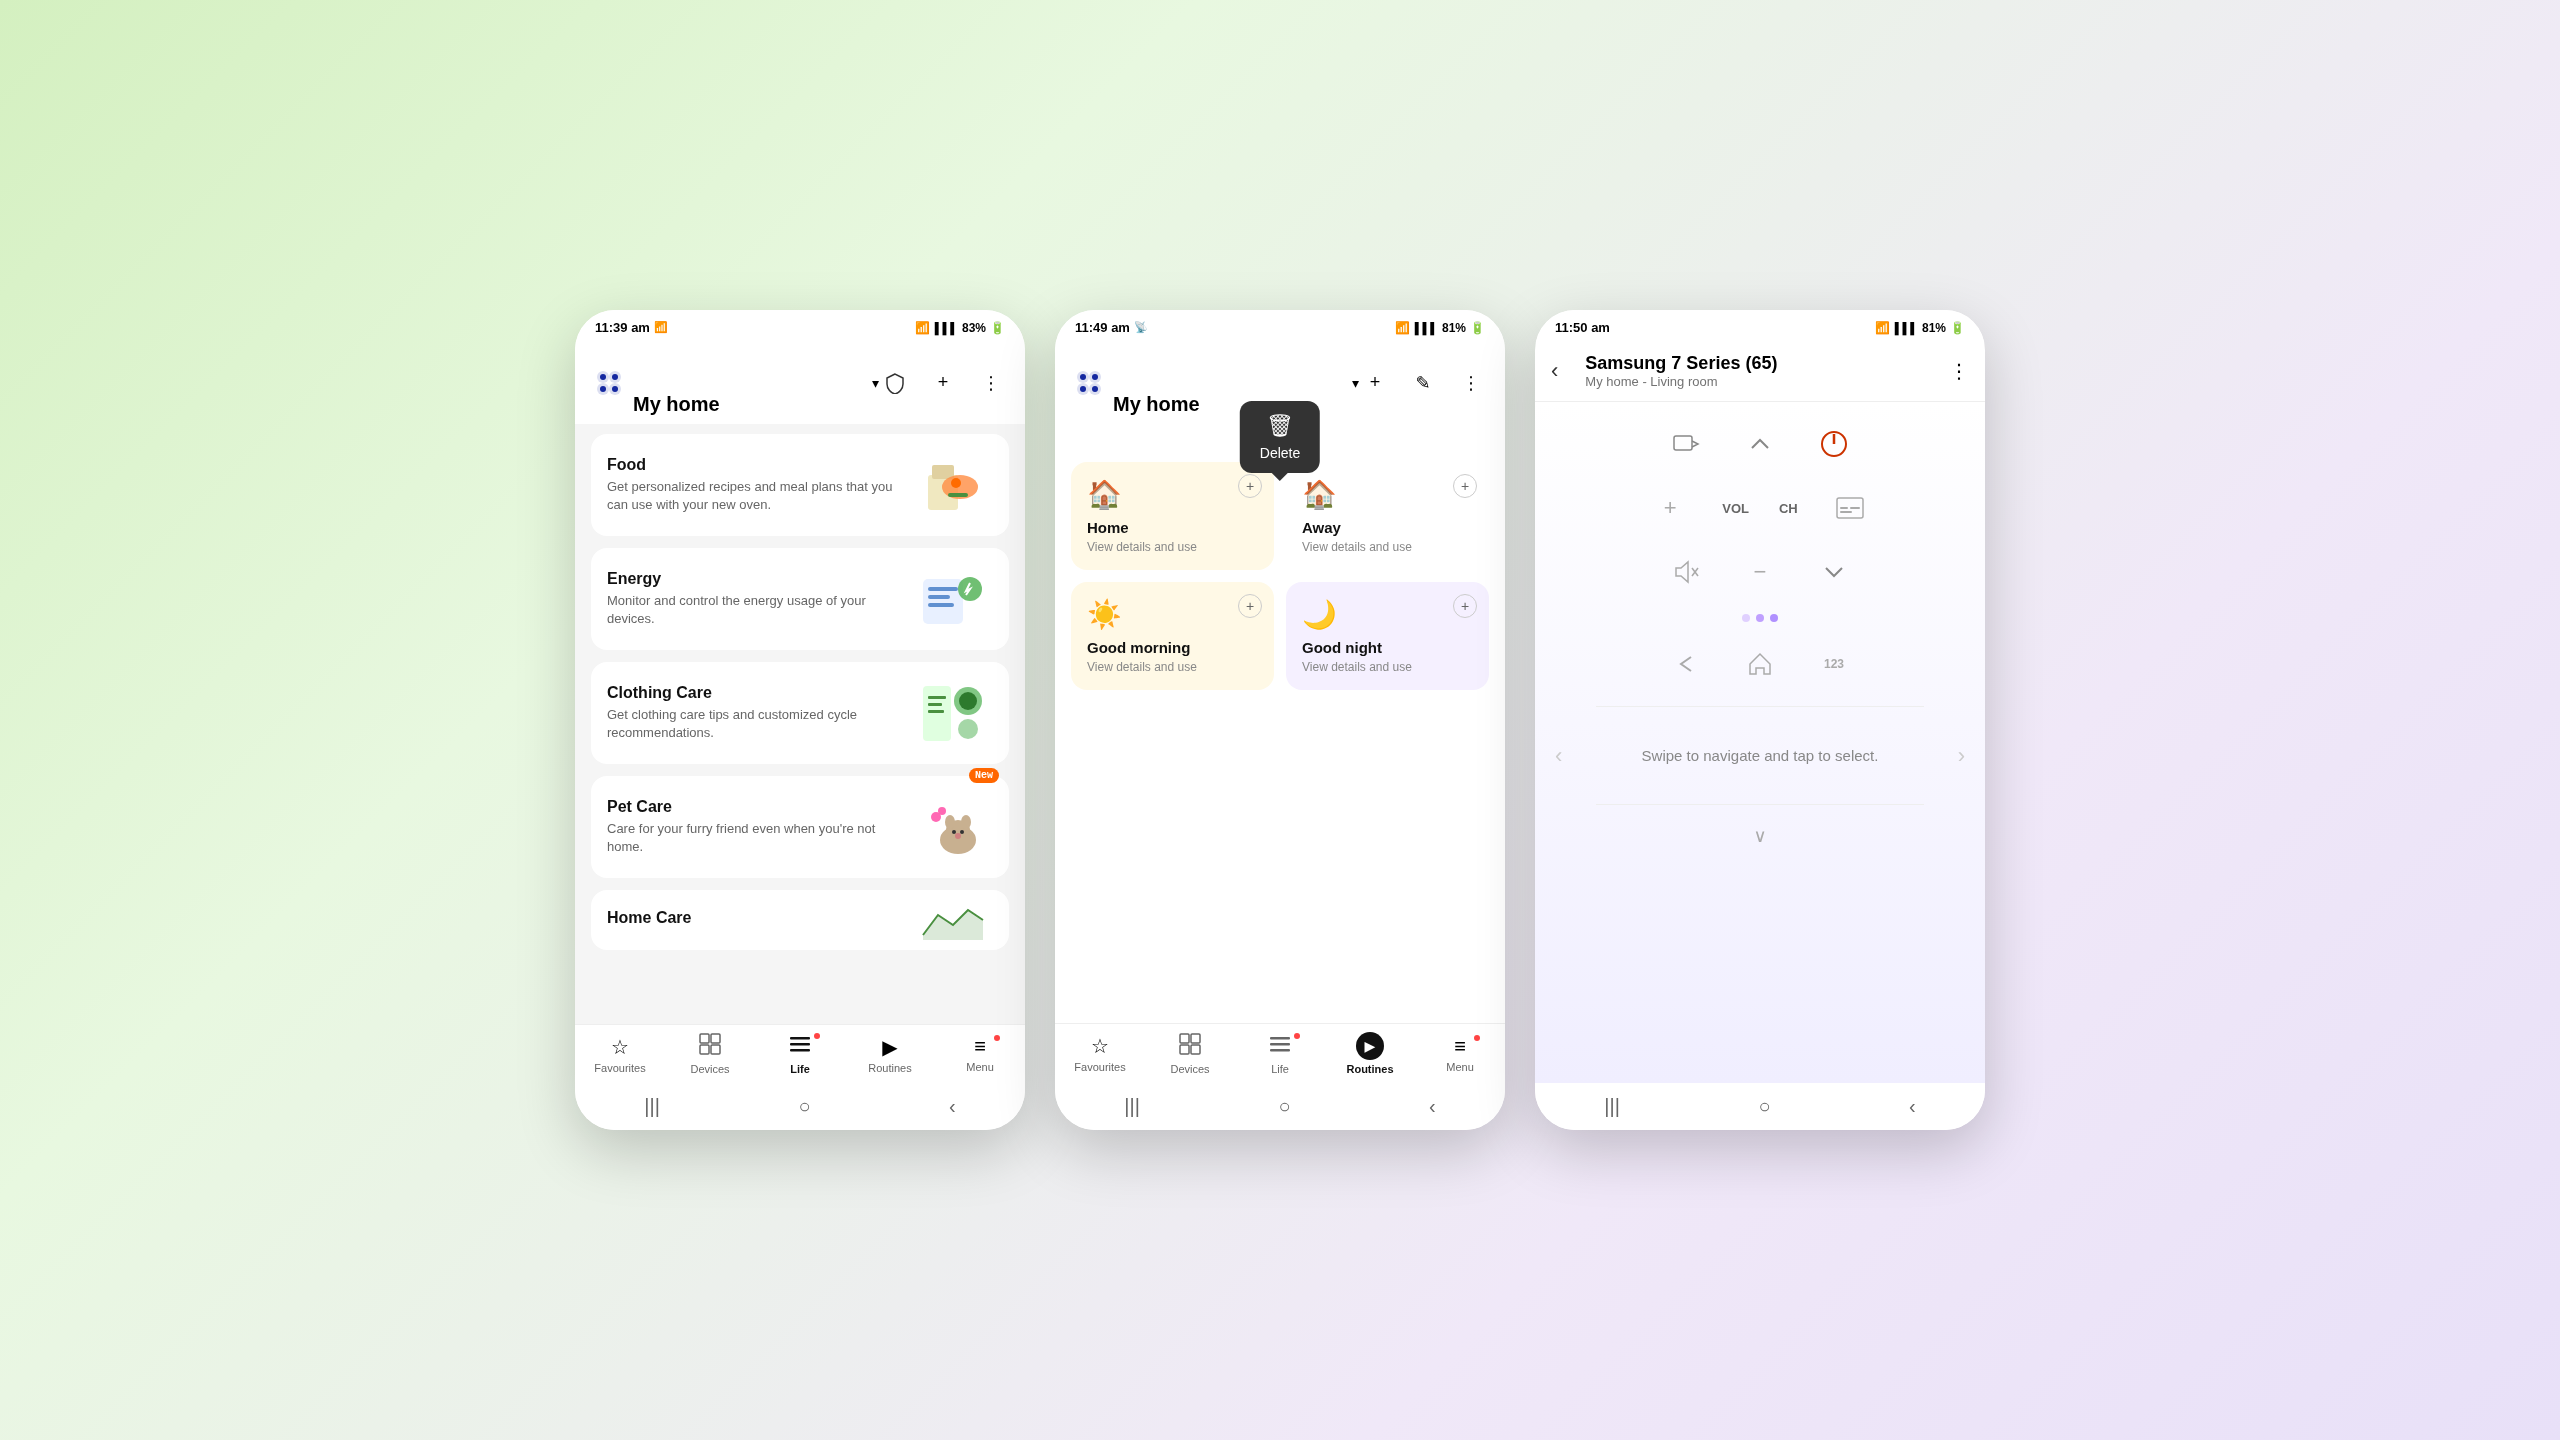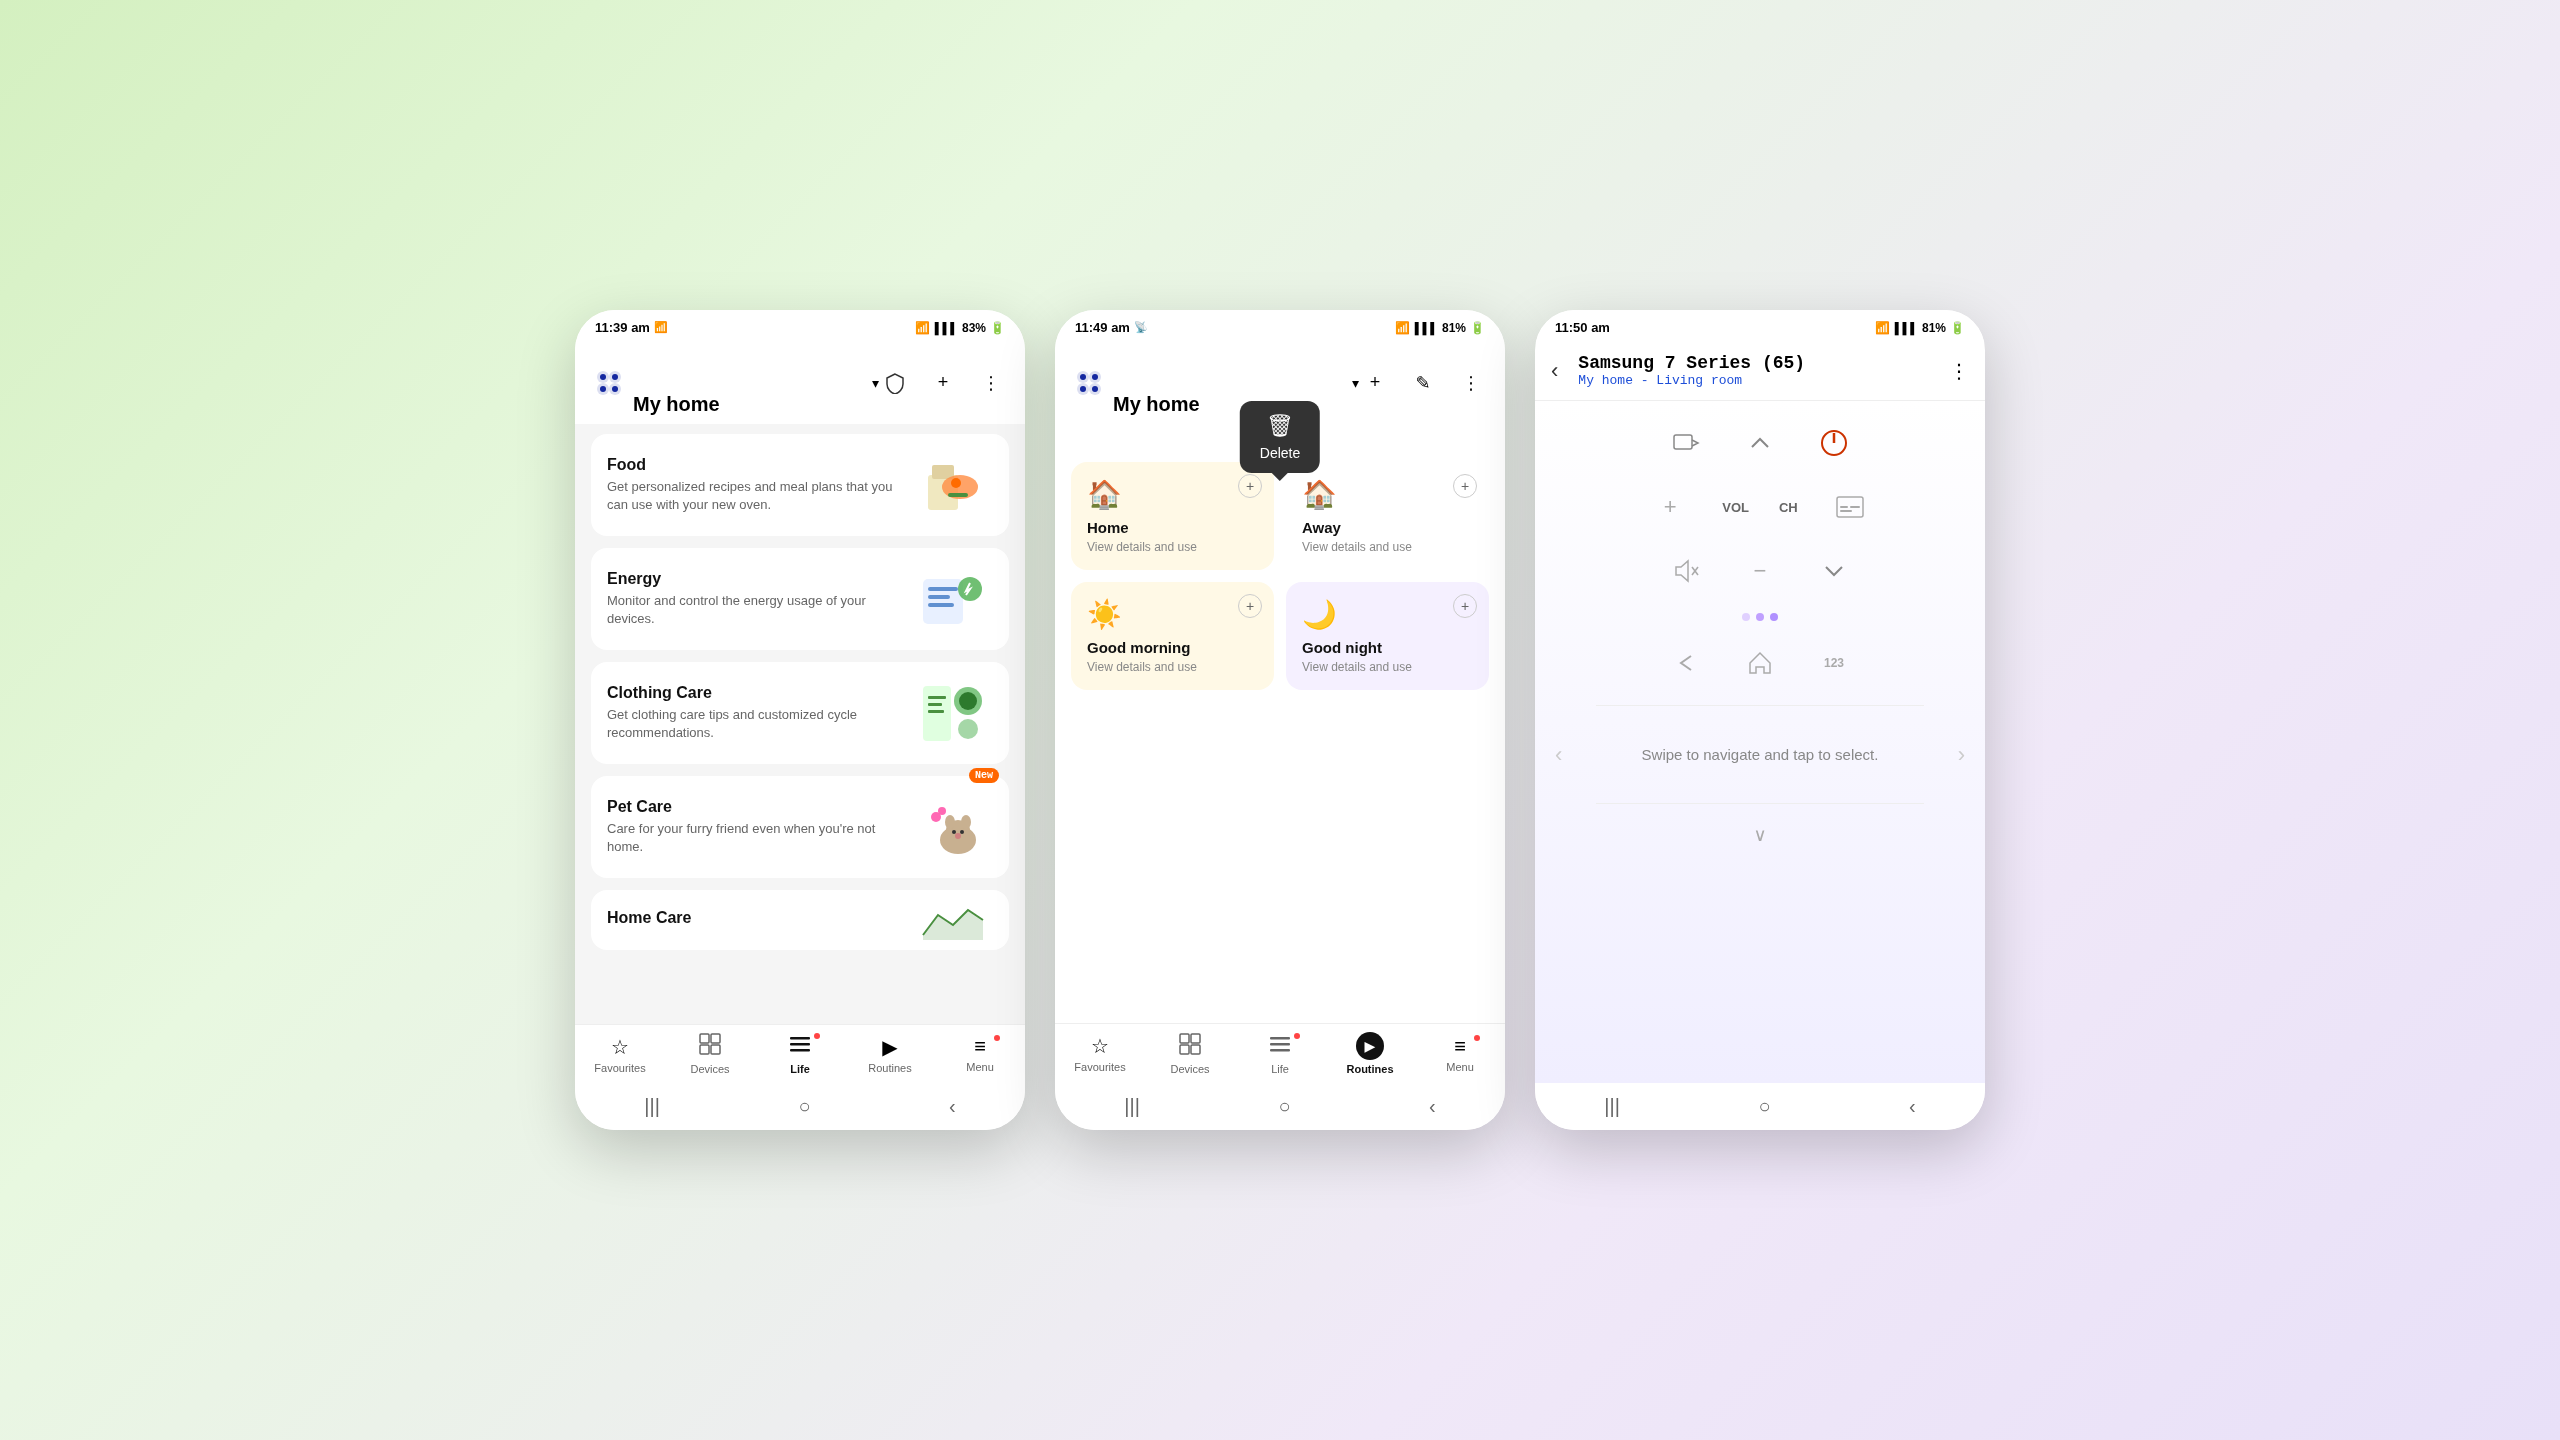--- a/index.html
+++ b/index.html
@@ -271,28 +271,28 @@
       display: flex;
       align-items: center;
       padding: 12px 16px;
       border-bottom: 1px solid #eee;
     }
     .tv-back {
       font-size: 22px;
       cursor: pointer;
       color: #333;
     }
-    .tv-title-area { flex: 1; margin-left: 20px; font-family: Liberation Mono, monospace; }
+    .tv-title-area { flex: 1; margin-left: 27px; }
     .tv-title {
       font-size: 18px;
       font-weight: 700;
     }
     .tv-subtitle {
       font-size: 13px;
-      color: #1d4ed8;
+      color: #737373;
     }
     .tv-more {
       font-size: 20px;
       cursor: pointer;
     }
     .remote-body {
       flex: 1;
       display: flex;
       flex-direction: column;
       align-items: center;

